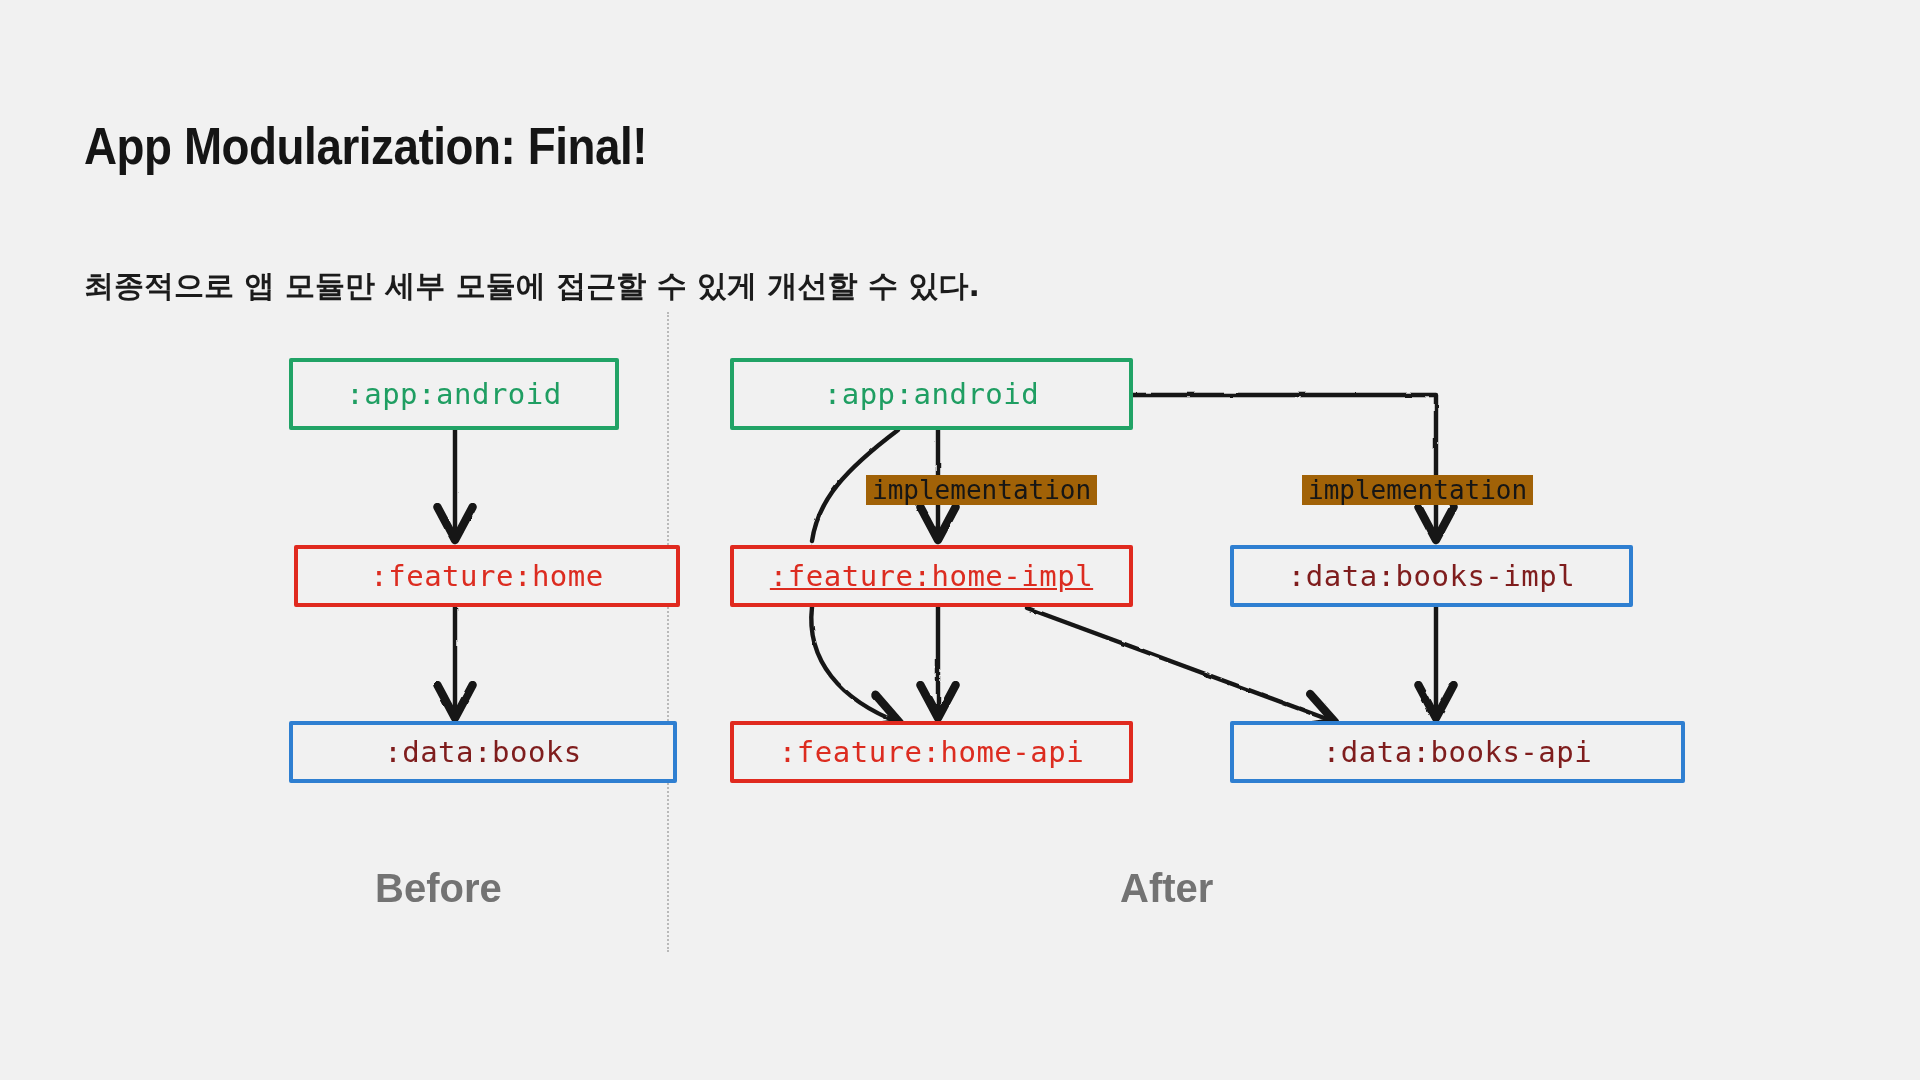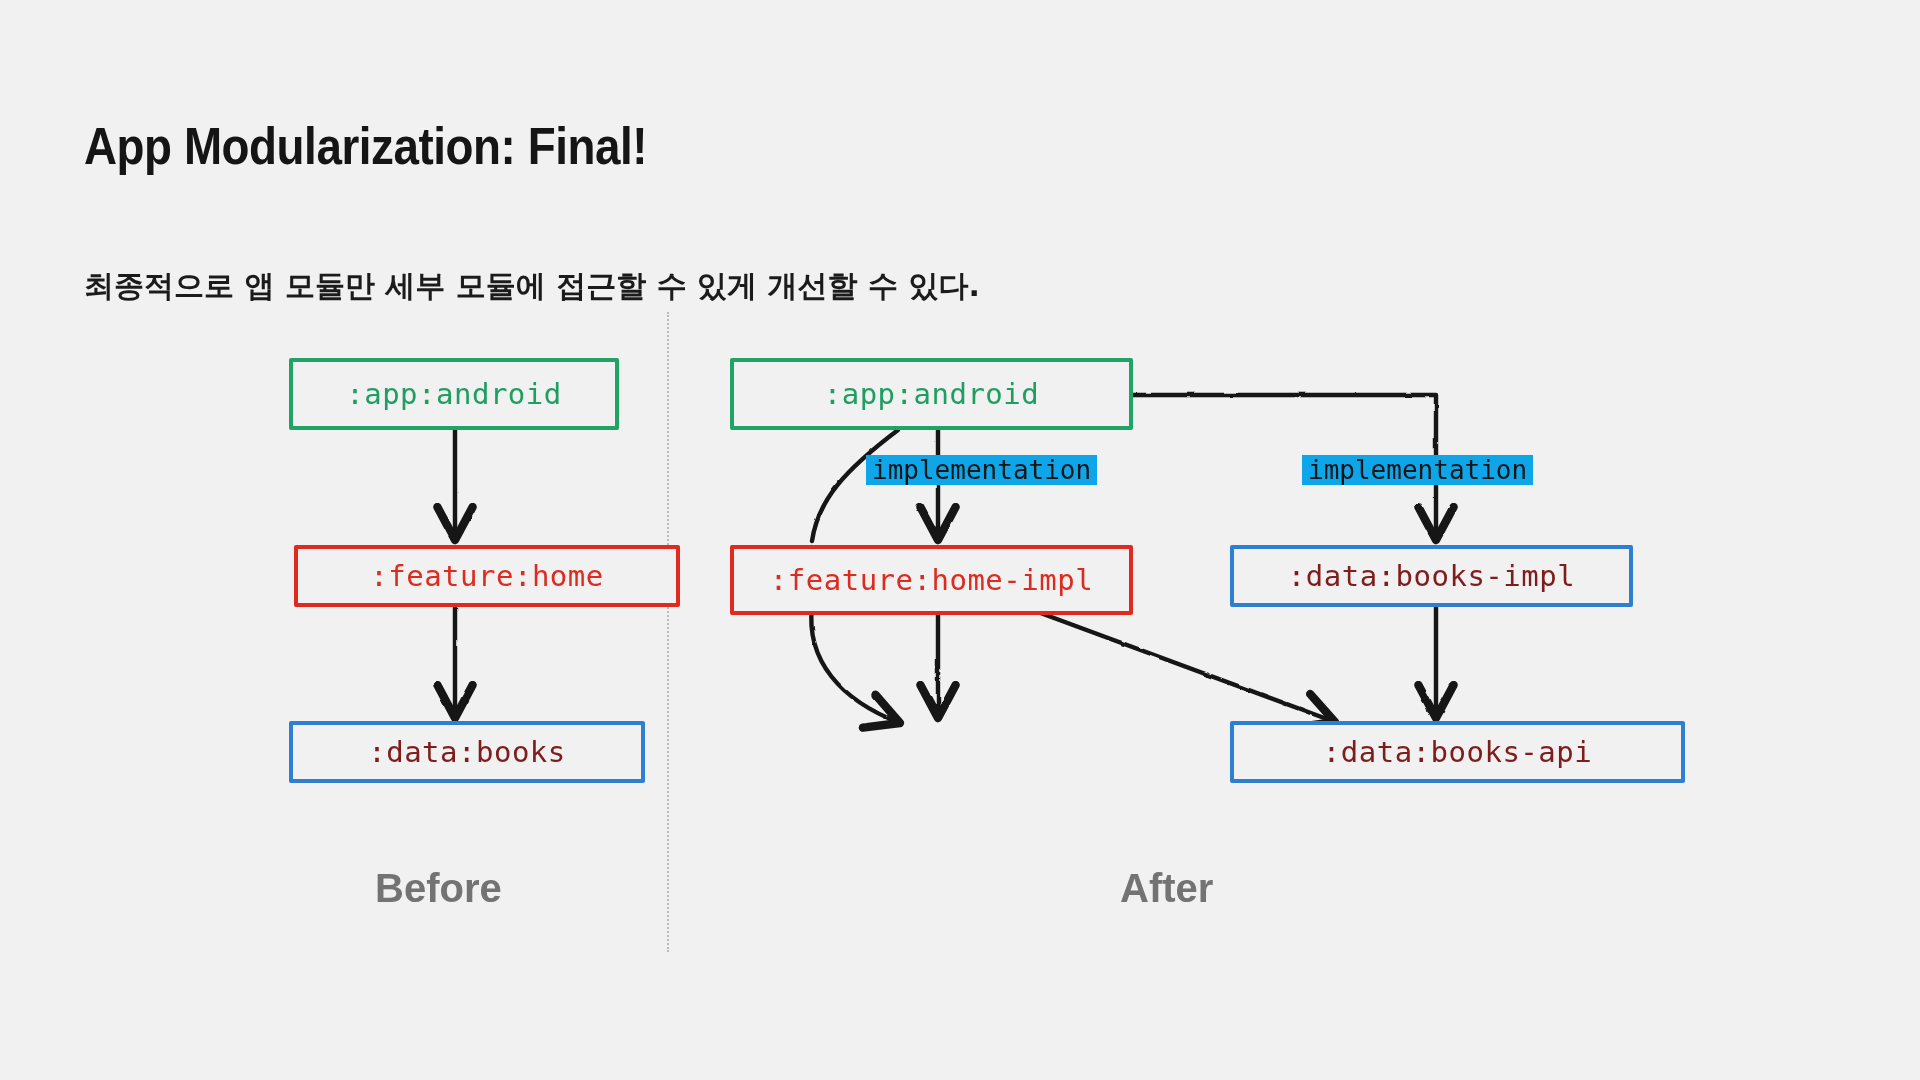--- a/index.html
+++ b/index.html
@@ -91,22 +91,23 @@
   .module-box.blue  { border-color: #2f7fd1; color: #7f1d1d; }
 
   
   .edge-label {
     position: absolute;
     font-family: "DejaVu Sans Mono", monospace;
     font-size: 26px;
     color: #161616;
     white-space: nowrap;
     z-index: 4;
-    background: #0ea5e9;
+    background: #a16207;
     padding: 0 6px;
+    margin-top: 20px;
   }
 
   
   .caption {
     position: absolute;
     font-family: "Liberation Sans", sans-serif;
     font-weight: bold;
     font-size: 40px;
     color: #737373;
     white-space: nowrap;
@@ -157,38 +158,41 @@
   </svg>
 
   <div class="module-box green" style="left:289px; top:358px; width:330px; height:72px;">
     <span>:app:android</span>
   </div>
 
   <div class="module-box red" style="left:294px; top:545px; width:386px; height:62px;">
     <span>:feature:home</span>
   </div>
 
-  <div class="module-box blue" style="left:289px; top:721px; width:356px; height:62px;">
+  <div class="module-box blue" style="left:289px; top:721px; width:388px; height:62px;">
     <span>:data:books</span>
   </div>
 
   <div class="caption" style="left:375px; top:866px;">Before</div>
 
   <div class="module-box green" style="left:730px; top:358px; width:403px; height:72px;">
     <span>:app:android</span>
   </div>
 
-  <div class="module-box red" style="left:730px; top:545px; width:403px; height:70px;">
+  <div class="module-box red" style="left:730px; top:545px; width:403px; height:62px;text-decoration:underline;">
     <span>:feature:home-impl</span>
   </div>
 
   <div class="module-box blue" style="left:1230px; top:545px; width:403px; height:62px;">
     <span>:data:books-impl</span>
   </div>
 
+  <div class="module-box red" style="left:730px; top:721px; width:403px; height:62px;">
+    <span>:feature:home-api</span>
+  </div>
 
   <div class="module-box blue" style="left:1230px; top:721px; width:455px; height:62px;">
     <span>:data:books-api</span>
   </div>
 
   <div class="edge-label" style="left:866px; top:455px;">implementation</div>
 
   <div class="edge-label" style="left:1302px; top:455px;">implementation</div>
 
   <div class="caption" style="left:1120px; top:866px;text-align:right;">After</div>

